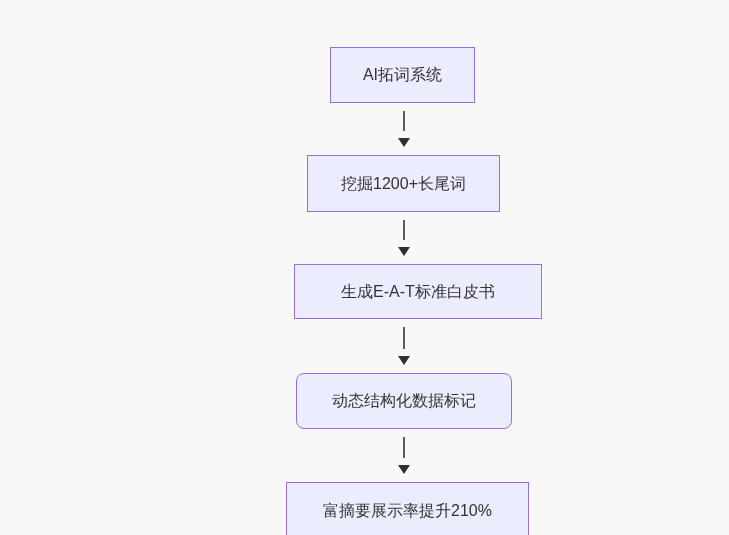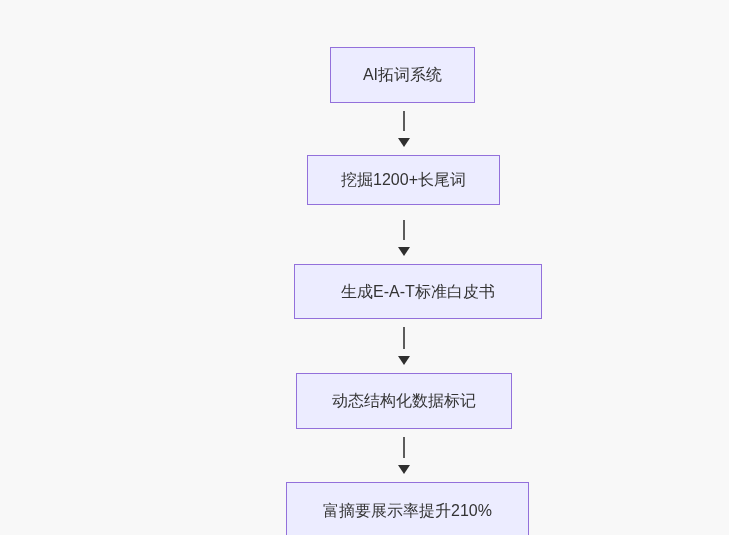--- a/index.html
+++ b/index.html
@@ -28,23 +28,23 @@
     border: 1px solid var(--node-border);
     display: flex;
     align-items: center;
     justify-content: center;
     color: var(--node-text);
     font-size: 16px;
     line-height: 1.2;
     white-space: nowrap;
   }
   .node-1 { left: 298px; top: 15px;  width: 145px; height: 56px; }
-  .node-2 { left: 275px; top: 123px; width: 193px; height: 50px; }
+  .node-2 { left: 275px; top: 123px; width: 193px; height: 57px; }
   .node-3 { left: 262px; top: 232px; width: 248px; height: 55px; }
-  .node-4 { left: 264px; top: 341px; width: 216px; height: 56px; }
+  .node-4 { left: 264px; top: 341px; width: 216px; height: 56px; border-radius: 8px; }
   .node-5 { left: 254px; top: 450px; width: 243px; height: 57px; }
 
   .arrow {
     position: absolute;
     left: 365px;
     width: 13px;
     display: flex;
     flex-direction: column;
     align-items: center;
   }

